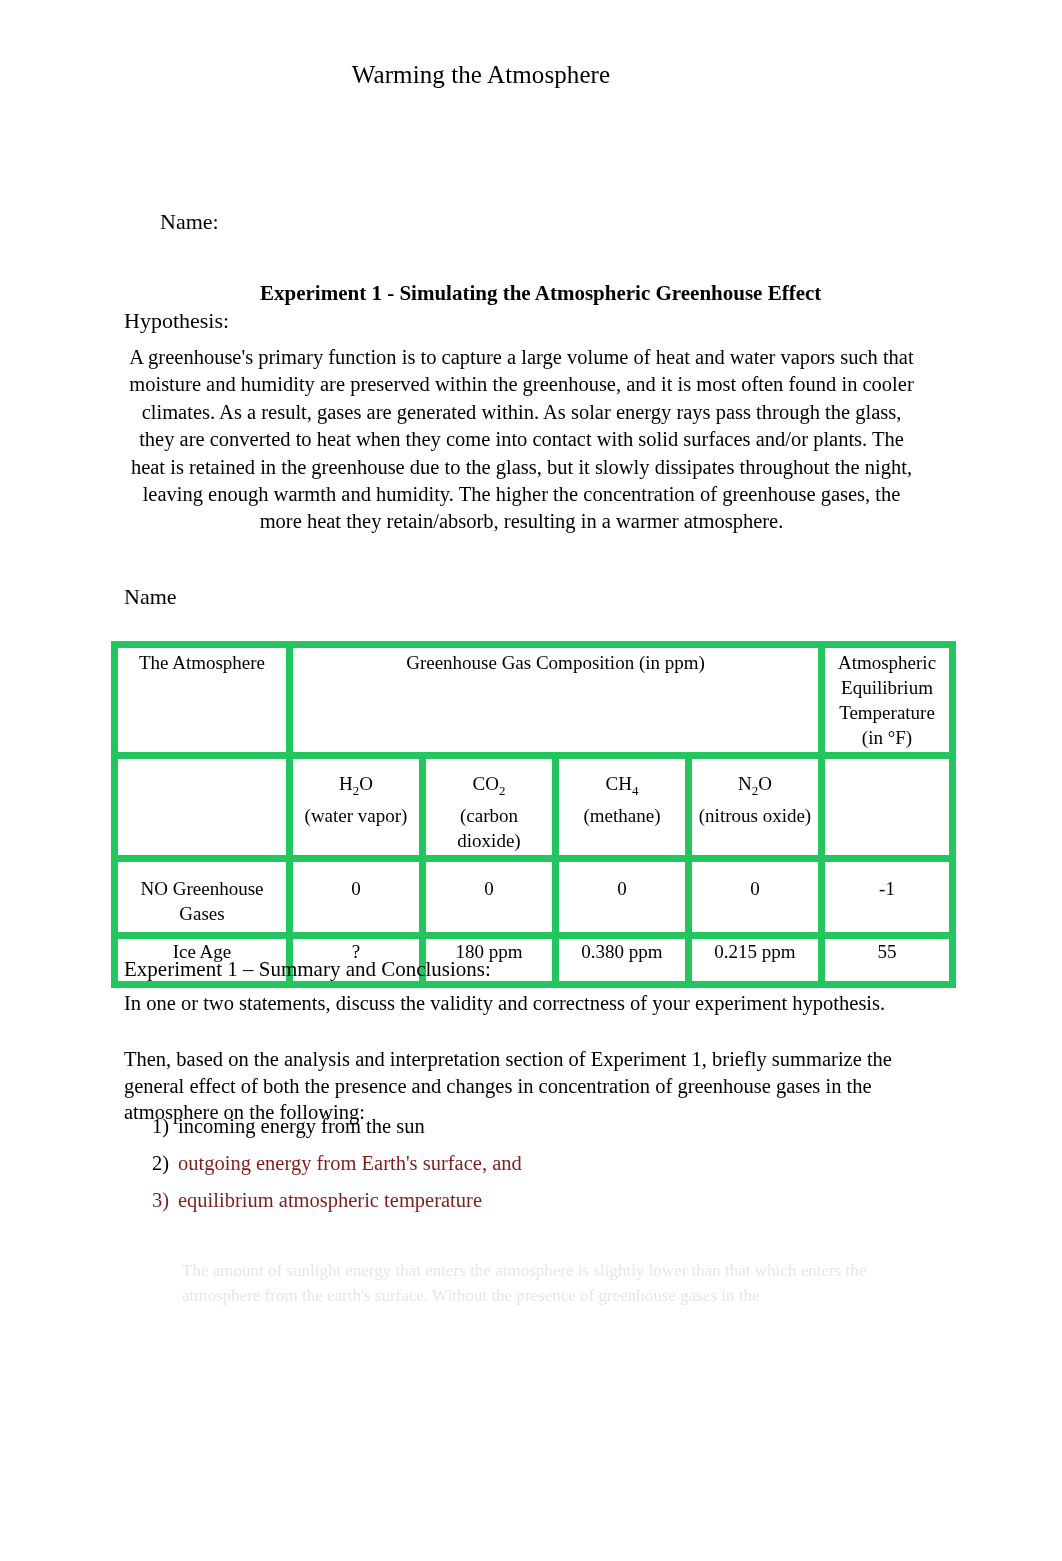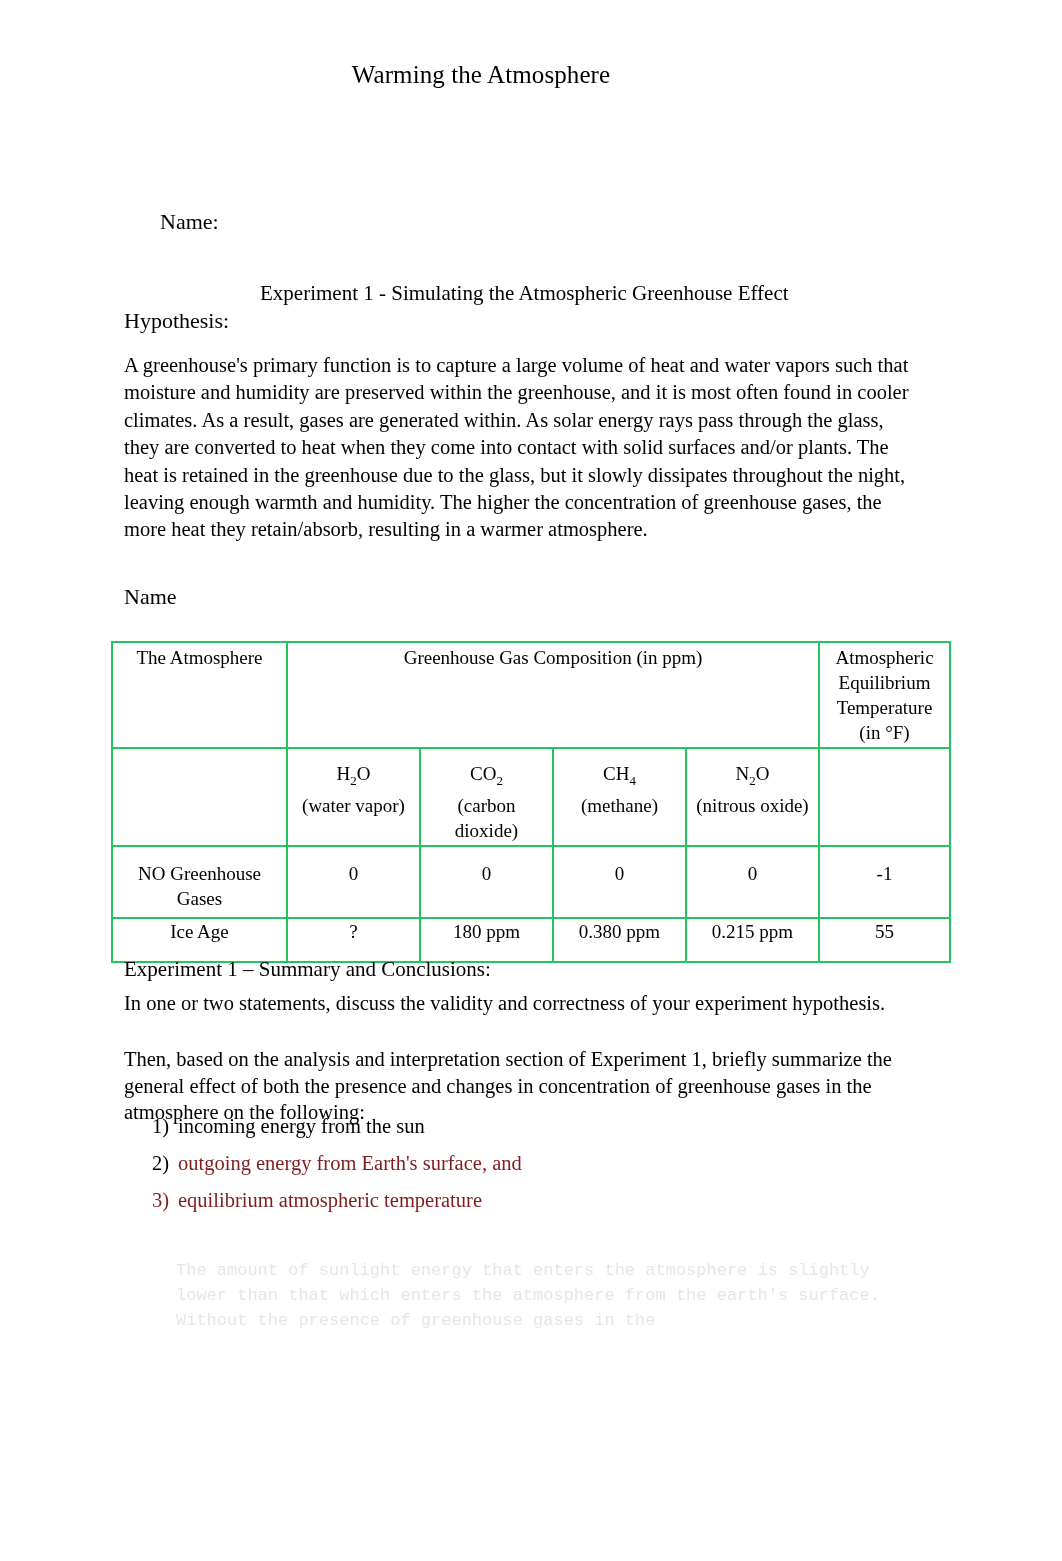--- a/index.html
+++ b/index.html
@@ -58,38 +58,39 @@
   }
 
   .exp-heading {
     position: absolute;
     left: 124px;
     top: 279px;
     width: 820px;
     font-size: 21px;
     line-height: 28px;
     text-indent: 136px;
+    font-weight: bold;
   }
 
   .hypothesis-label {
     position: absolute;
     left: 124px;
     top: 307px;
     font-size: 22px;
     line-height: 28px;
   }
 
   .hypothesis-body {
     position: absolute;
     left: 124px;
-    top: 352px;
+    top: 344px;
     width: 795px;
     font-size: 20.5px;
     line-height: 27.4px;
-    text-align: left;
+    text-align: center;
   }
 
   .data-label {
     position: absolute;
     left: 124px;
     top: 583px;
     font-size: 22px;
     line-height: 28px;
   }
 
@@ -100,21 +101,21 @@
     top: 641px;
     width: 840px;
   }
   table.data-table {
     border-collapse: collapse;
     width: 840px;
     table-layout: fixed;
     background: #ffffff;
   }
   table.data-table td {
-    border: 2px solid #22c55e;
+    border: 7px solid #22c55e;
     vertical-align: top;
     text-align: center;
     font-size: 19px;
     line-height: 25px;
     padding: 2px 4px;
     background: #ffffff;
   }
   .col-atm   { width: 175px; }
   .col-gas   { width: 133px; }
   .col-temp  { width: 131px; }
@@ -173,27 +174,26 @@
   }
   .num-list li .marker {
     position: absolute;
     left: 28px;
     top: 0;
   }
   .faded-1 { color: #7f1d1d; }
 
   .faded-para {
     position: absolute;
-    left: 176px;
+    left: 182px;
     top: 1258px;
     width: 740px;
     font-size: 17px;
     line-height: 25px;
     color: #e6e6e6;
-    font-family: Liberation Mono, monospace;
   }
 </style>
 </head>
 <body>
 
 <div class="page">
 
   <div class="doc-title">Warming the Atmosphere</div>
 
   <div class="name-line">Name:</div>

